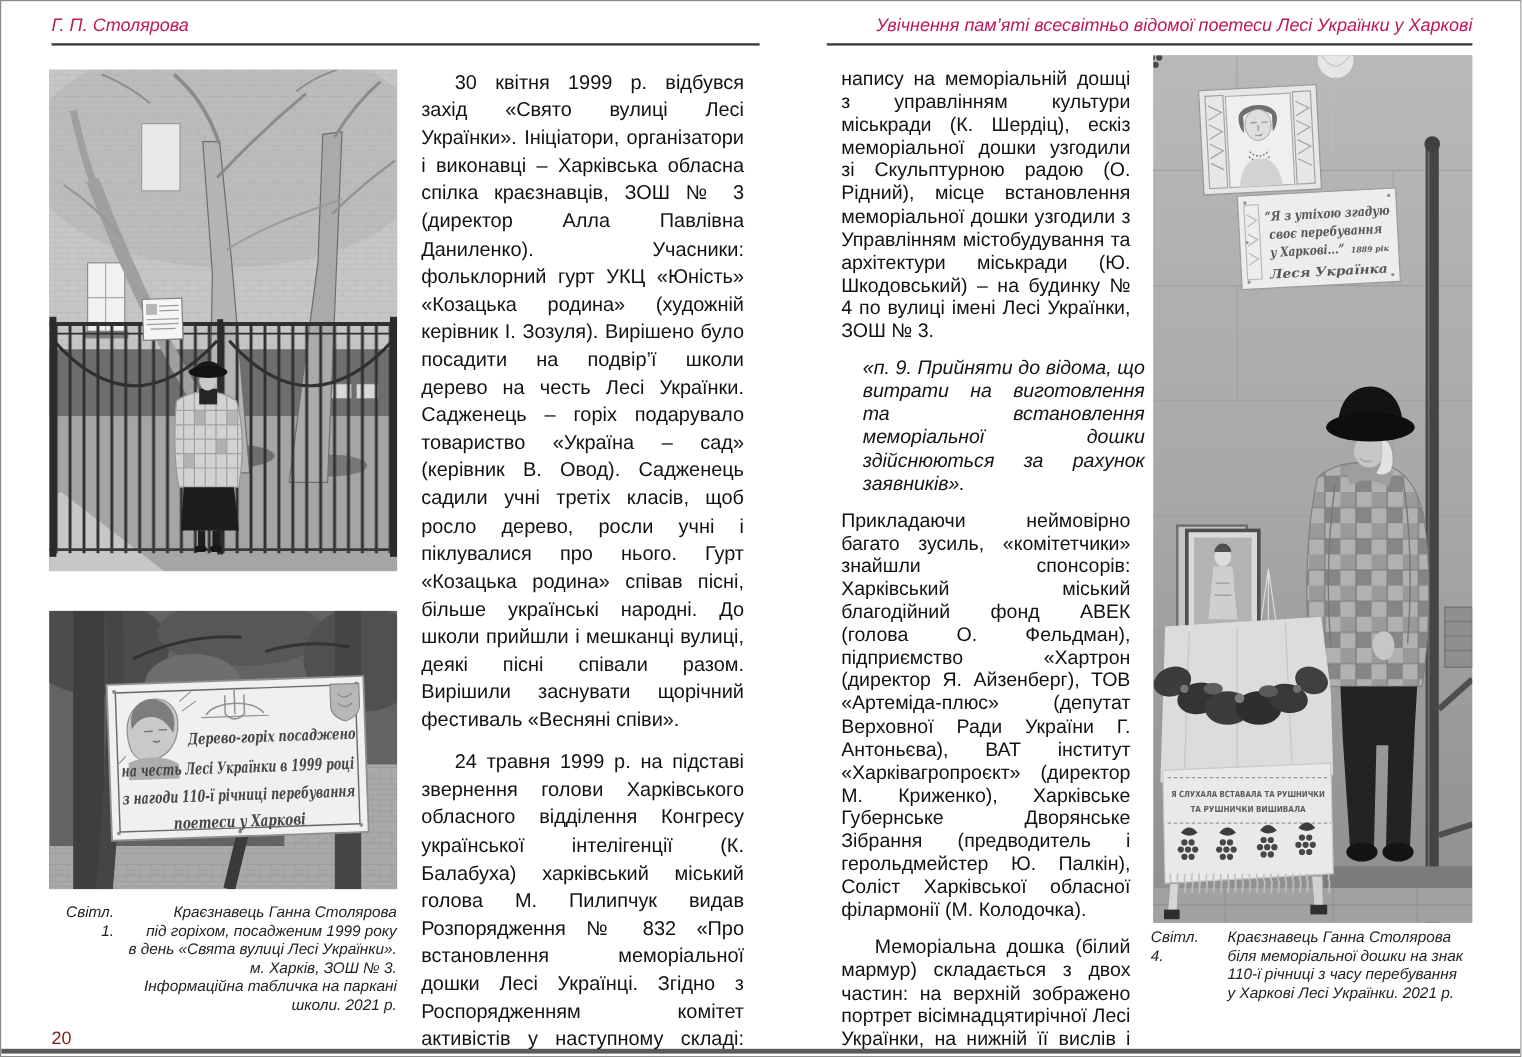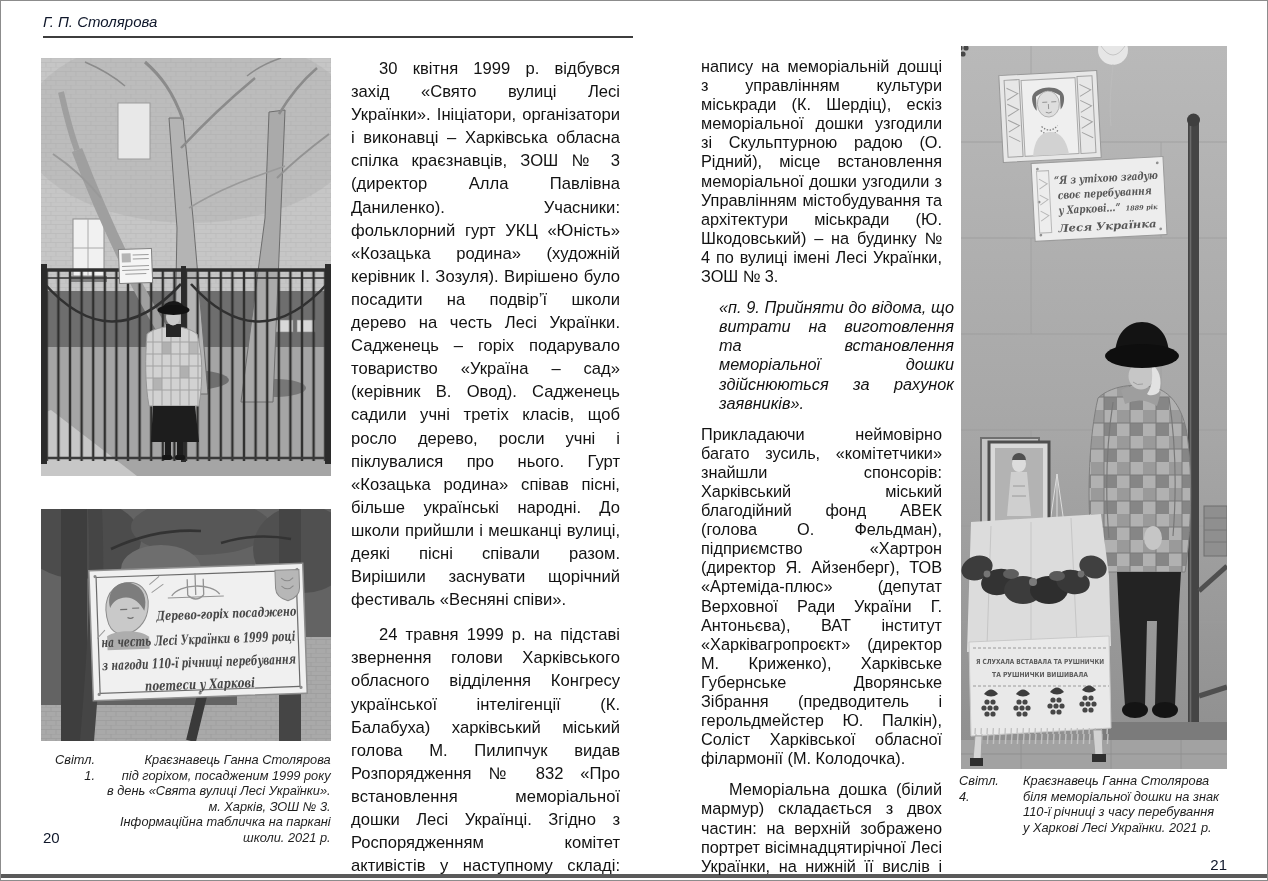--- a/index.html
+++ b/index.html
@@ -3,60 +3,61 @@
 <meta charset="utf-8">
 <style>
   html,body{margin:0;padding:0;background:#ffffff;}
   .sheet{
     position:relative;width:1268px;height:881px;box-sizing:border-box;
     background:#ffffff;border:1px solid #8c8c8c;overflow:hidden;
     font-family:"Liberation Sans",sans-serif;color:#111;
   }
   .scan-bar{position:absolute;left:0;right:0;bottom:2px;height:4px;background:#5a5a5a;}
   
-  .runhead{position:absolute;top:12px;font-style:italic;font-size:15px;color:#0f172a;
+  .runhead{position:absolute;top:12px;font-style:italic;font-size:15px;color:#be185d;
     padding-bottom:6px;border-bottom:2px solid #3d3d3d;}
   .runhead.left{left:42px;width:590px;text-align:left;}
   .runhead.right{left:688px;width:538px;text-align:right;}
   
   .col{position:absolute;top:44px;text-align:justify;color:#121212;}
   .col-left{left:338px;width:293px;font-size:16.6px;line-height:23.1px;}
   .col-right{left:688px;width:265px;font-size:16.3px;line-height:19.1px;}
   .col p{margin:12px;}
   .col p.indent{text-indent:28px;}
   .col p.noindent{text-indent:0;}
   .quote{font-style:italic;margin:0 0 0 30px;text-align:justify;}
   
   .caption{position:absolute;display:flex;gap:12px;font-style:italic;
     font-size:12.8px;line-height:15.6px;color:#1f1f1f;}
   .caption .cap-label{flex:0 0 52px;}
   .caption .cap-text{white-space:pre-line;}
   .caption1{left:42px;top:751px;width:295px;text-align:right;}
   .caption2{left:958px;top:772px;width:285px;}
   
-  .pagenum{position:absolute;font-size:15px;color:#0f172a;}
+  .pagenum{position:absolute;font-size:15px;color:#7f1d1d;margin-top:28px;}
   .pn-left{left:42px;top:828px;}
   .pn-right{left:1150px;top:855px;width:76px;text-align:right;}
   
   .photo{position:absolute;overflow:hidden;background:#bbb;}
   .photo svg{display:block;width:100%;height:100%;}
   .photo1{left:40px;top:57px;width:290px;height:418px;}
   .photo2{left:40px;top:508px;width:290px;height:232px;}
   .photo3{left:960px;top:45px;width:266px;height:723px;}
   .script-text{font-family:"DejaVu Serif",serif;font-style:italic;font-weight:bold;fill:#474747;}
   .plq-text{font-family:"DejaVu Serif",serif;font-style:italic;font-weight:bold;fill:#575757;}
   .emb-text{font-family:"DejaVu Sans",sans-serif;font-weight:bold;fill:#5c5c5c;}
 </style>
 </head>
 <body>
 
 <div class="sheet">
   <div class="scan-bar"></div>
 
   <div class="runhead left">Г. П. Столярова</div>
+  <div class="runhead right">Увічнення пам’яті всесвітньо відомої поетеси Лесі Українки у Харкові</div>
 
   <div class="photo photo1">
     <svg viewBox="0 0 290 418" xmlns="http://www.w3.org/2000/svg">
       <defs>
         <pattern id="brickP" width="20" height="9" patternUnits="userSpaceOnUse">
           <rect width="20" height="9" fill="#c6c6c6"></rect>
           <path d="M0 0H20M0 4.5H20M10 0V4.5M5 4.5V9M15 4.5V9" stroke="#b9b9b9" stroke-width="0.7" fill="none"></path>
         </pattern>
         <pattern id="fenceBars" width="11.6" height="10" patternUnits="userSpaceOnUse">
           <rect x="4.6" width="2.4" height="10" fill="#30302f"></rect>

